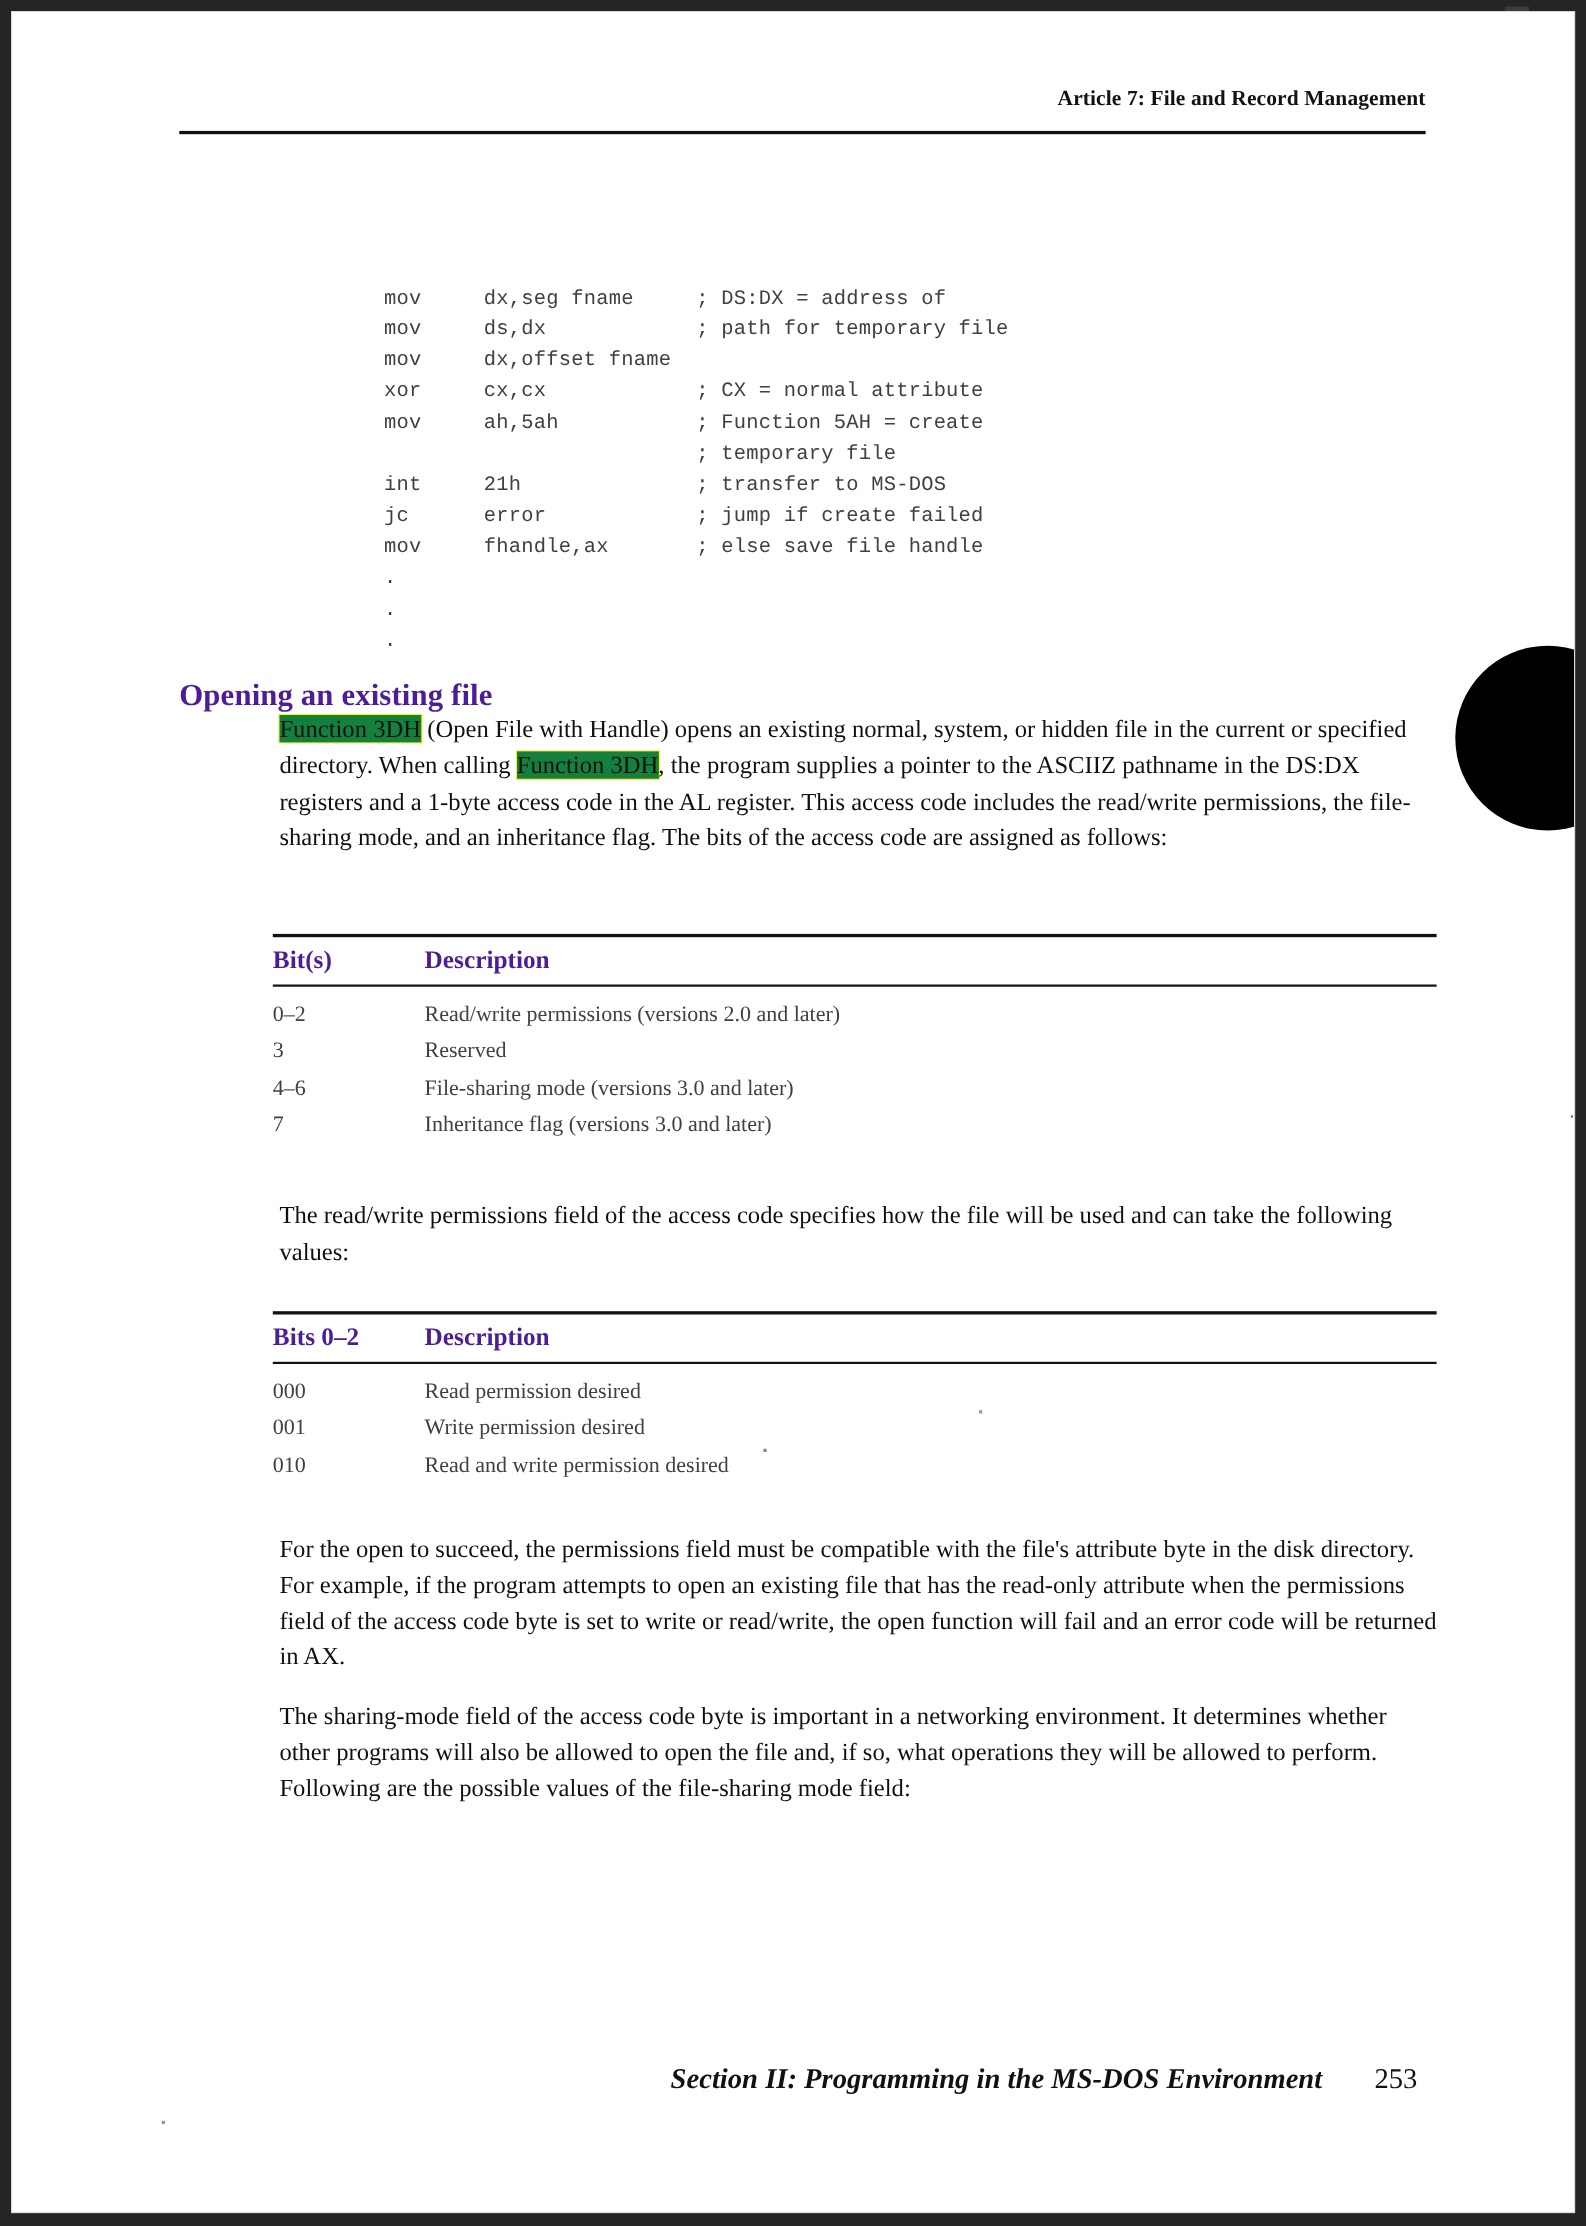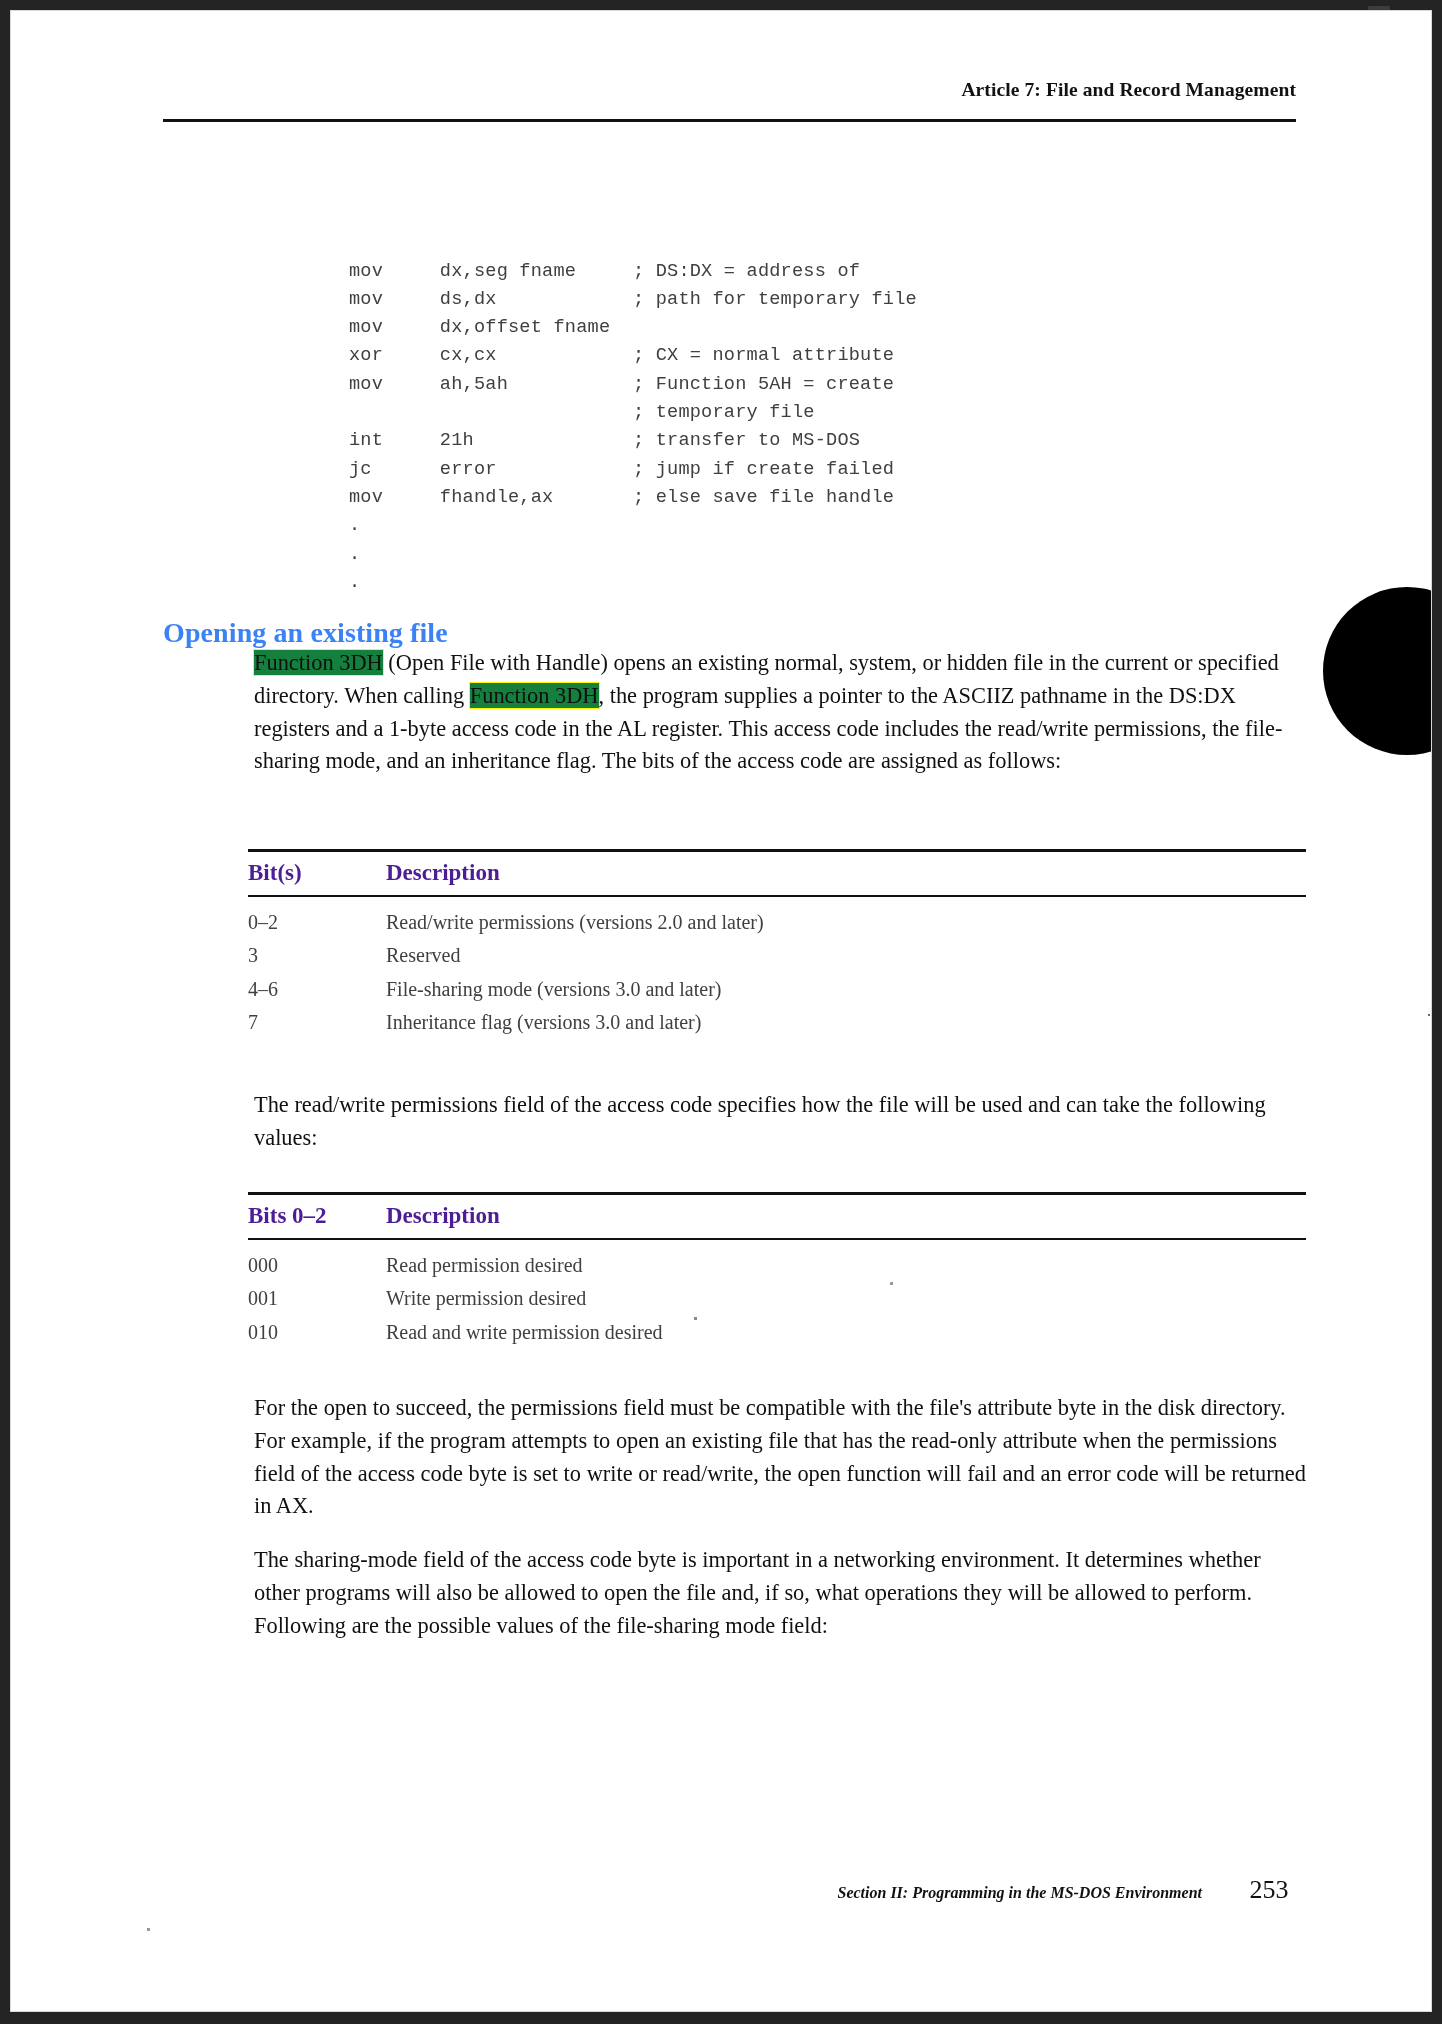--- a/index.html
+++ b/index.html
@@ -75,21 +75,21 @@
     letter-spacing: 0.2px;
   }
 
   
   #section-heading {
     position: absolute;
     left: 152px;
     top: 583px;
     font-weight: bold;
     font-size: 28px;
-    color: #3b82f6;
+    color: #4c1d95;
     letter-spacing: 0.1px;
   }
 
   
   .body-col {
     position: absolute;
     left: 243px;
     width: 1052px;
     font-size: 22.4px;
     line-height: 32.8px;
@@ -134,21 +134,21 @@
     top: 1864px;
     width: 1135px;
     display: flex;
     justify-content: flex-end;
     align-items: baseline;
     color: #111;
   }
   #footer-title {
     font-style: italic;
     font-weight: bold;
-    font-size: 16px;
+    font-size: 26px;
     text-align: right;
   }
   #footer-page {
     font-size: 26px;
     margin-left: 40px;
     min-width: 54px;
     text-align: center;
   }
 
   

